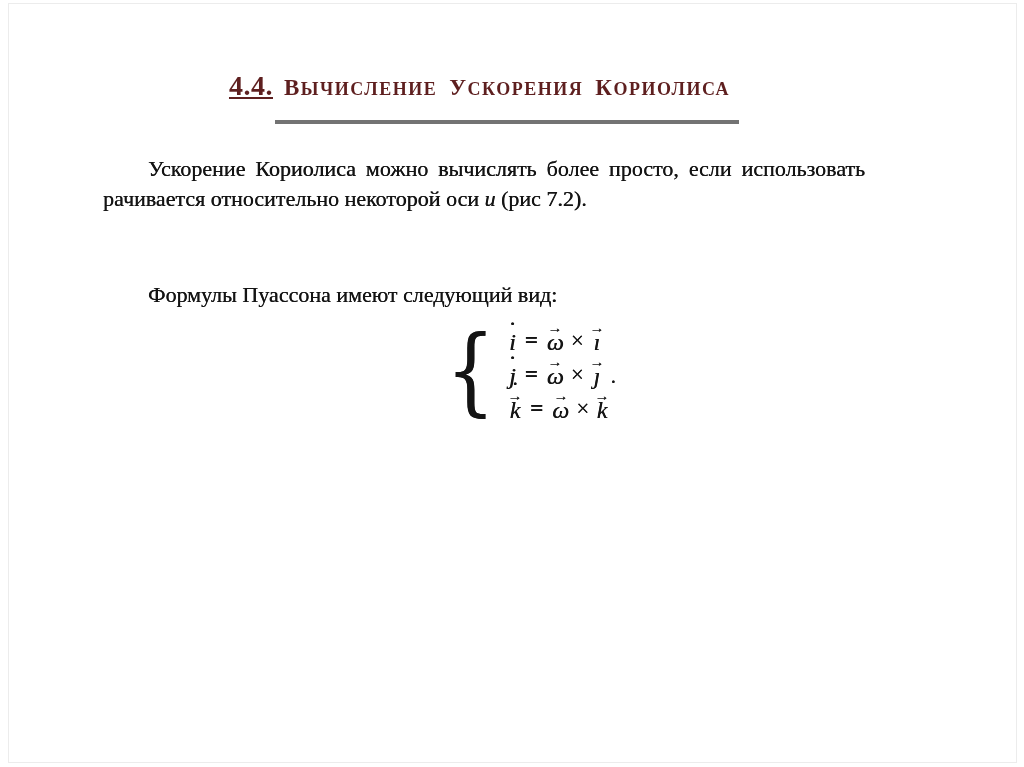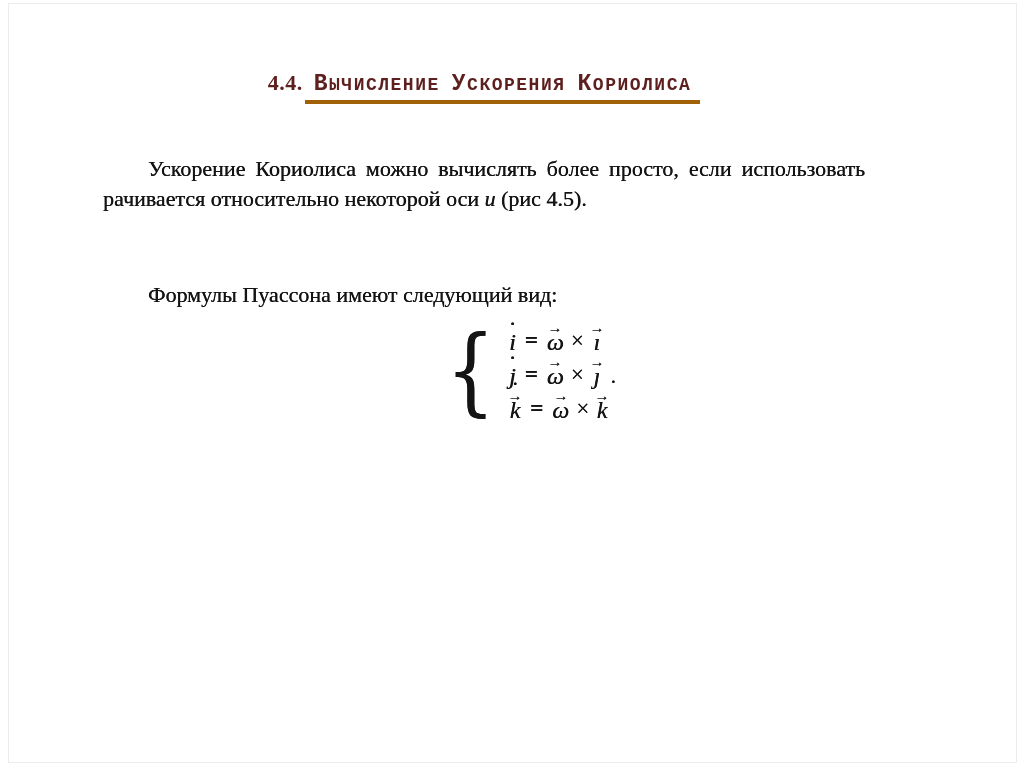--- a/index.html
+++ b/index.html
@@ -14,25 +14,25 @@
     position:absolute;top:3px;left:8px;right:7px;bottom:4px;
     border:1px solid #ececec;pointer-events:none;
   }
   
   .title-row{
     position:absolute;top:70px;left:103px;width:762px;
     text-align:center;white-space:nowrap;
     color:#5e1f1f;font-weight:bold;
   }
   .title-number{
-    font-size:22px;letter-spacing:.5px;margin-right:2px;
+    font-size:28px;letter-spacing:.5px;margin-right:2px;text-decoration:underline;
   }
   .title-words{
-    display:inline-block;border-bottom:4px solid #a16207;
-    padding:0 3px 3px 3px;letter-spacing:1.5px;font-family:Liberation Mono, monospace;
+    display:inline-block;border-bottom:4px solid #737373;
+    padding:0 3px 19px 3px;letter-spacing:1.5px;
   }
   .title-word{margin:0 6px;}
   .cap-initial{font-size:23px;}
   .cap-rest{font-size:18px;}
   
   .para{
     position:absolute;left:103px;width:762px;
     font-size:22px;line-height:29.6px;
     text-shadow:0.3px 0 0 currentColor;
   }
@@ -76,21 +76,21 @@
 <body>
 
 <div class="frame"></div>
 
 <div class="title-row">
   <span class="title-number">4.4.</span><span class="title-words"><span class="title-word"><span class="cap-initial">В</span><span class="cap-rest">ЫЧИСЛЕНИЕ</span></span><span class="title-word"><span class="cap-initial">У</span><span class="cap-rest">СКОРЕНИЯ</span></span><span class="title-word"><span class="cap-initial">К</span><span class="cap-rest">ОРИОЛИСА</span></span></span>
 </div>
 
 <div class="para p1">
   <div class="jline indent">Ускорение Кориолиса можно вычислять более просто, если использовать</div>
-  <div class="jline last"><span>рачивается относительно некоторой оси </span><span class="var-italic">u</span><span> (рис 4.5).</span></div>
+  <div class="jline last"><span>рачивается относительно некоторой оси </span><span class="var-italic">u</span><span> (рис 7.2).</span></div>
 </div>
 
 <div class="para p2">
   <div class="indent">Формулы Пуассона имеют следующий вид:</div>
 </div>
 
 <div class="formula">
   <span class="brace">{</span>
   <span class="rows">
 

